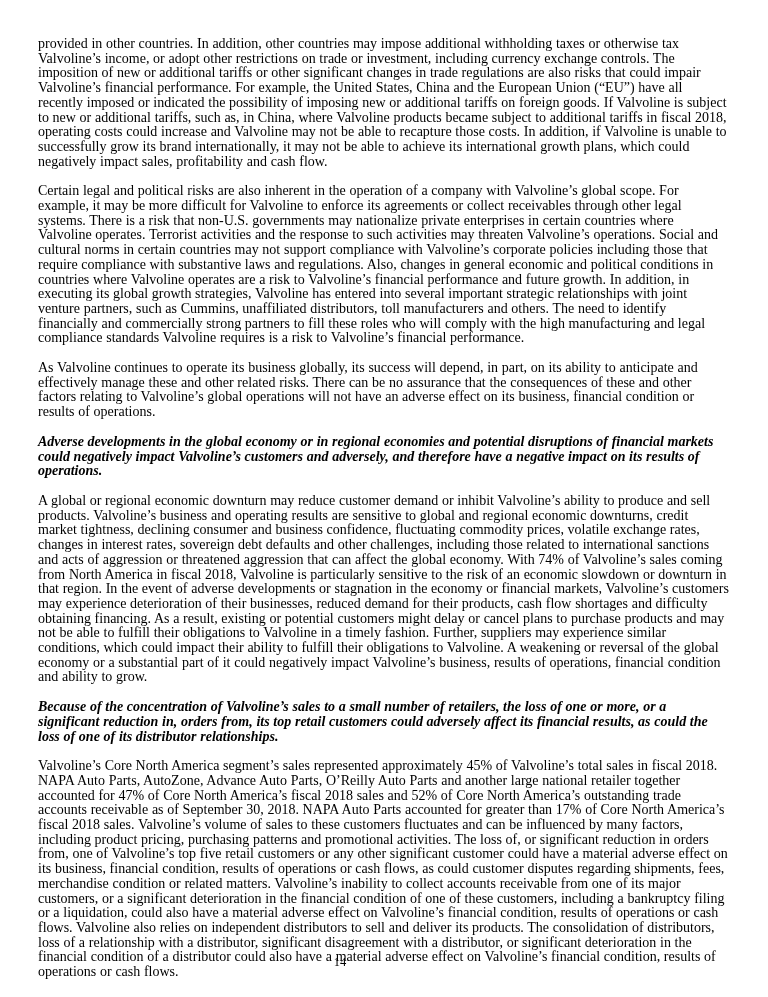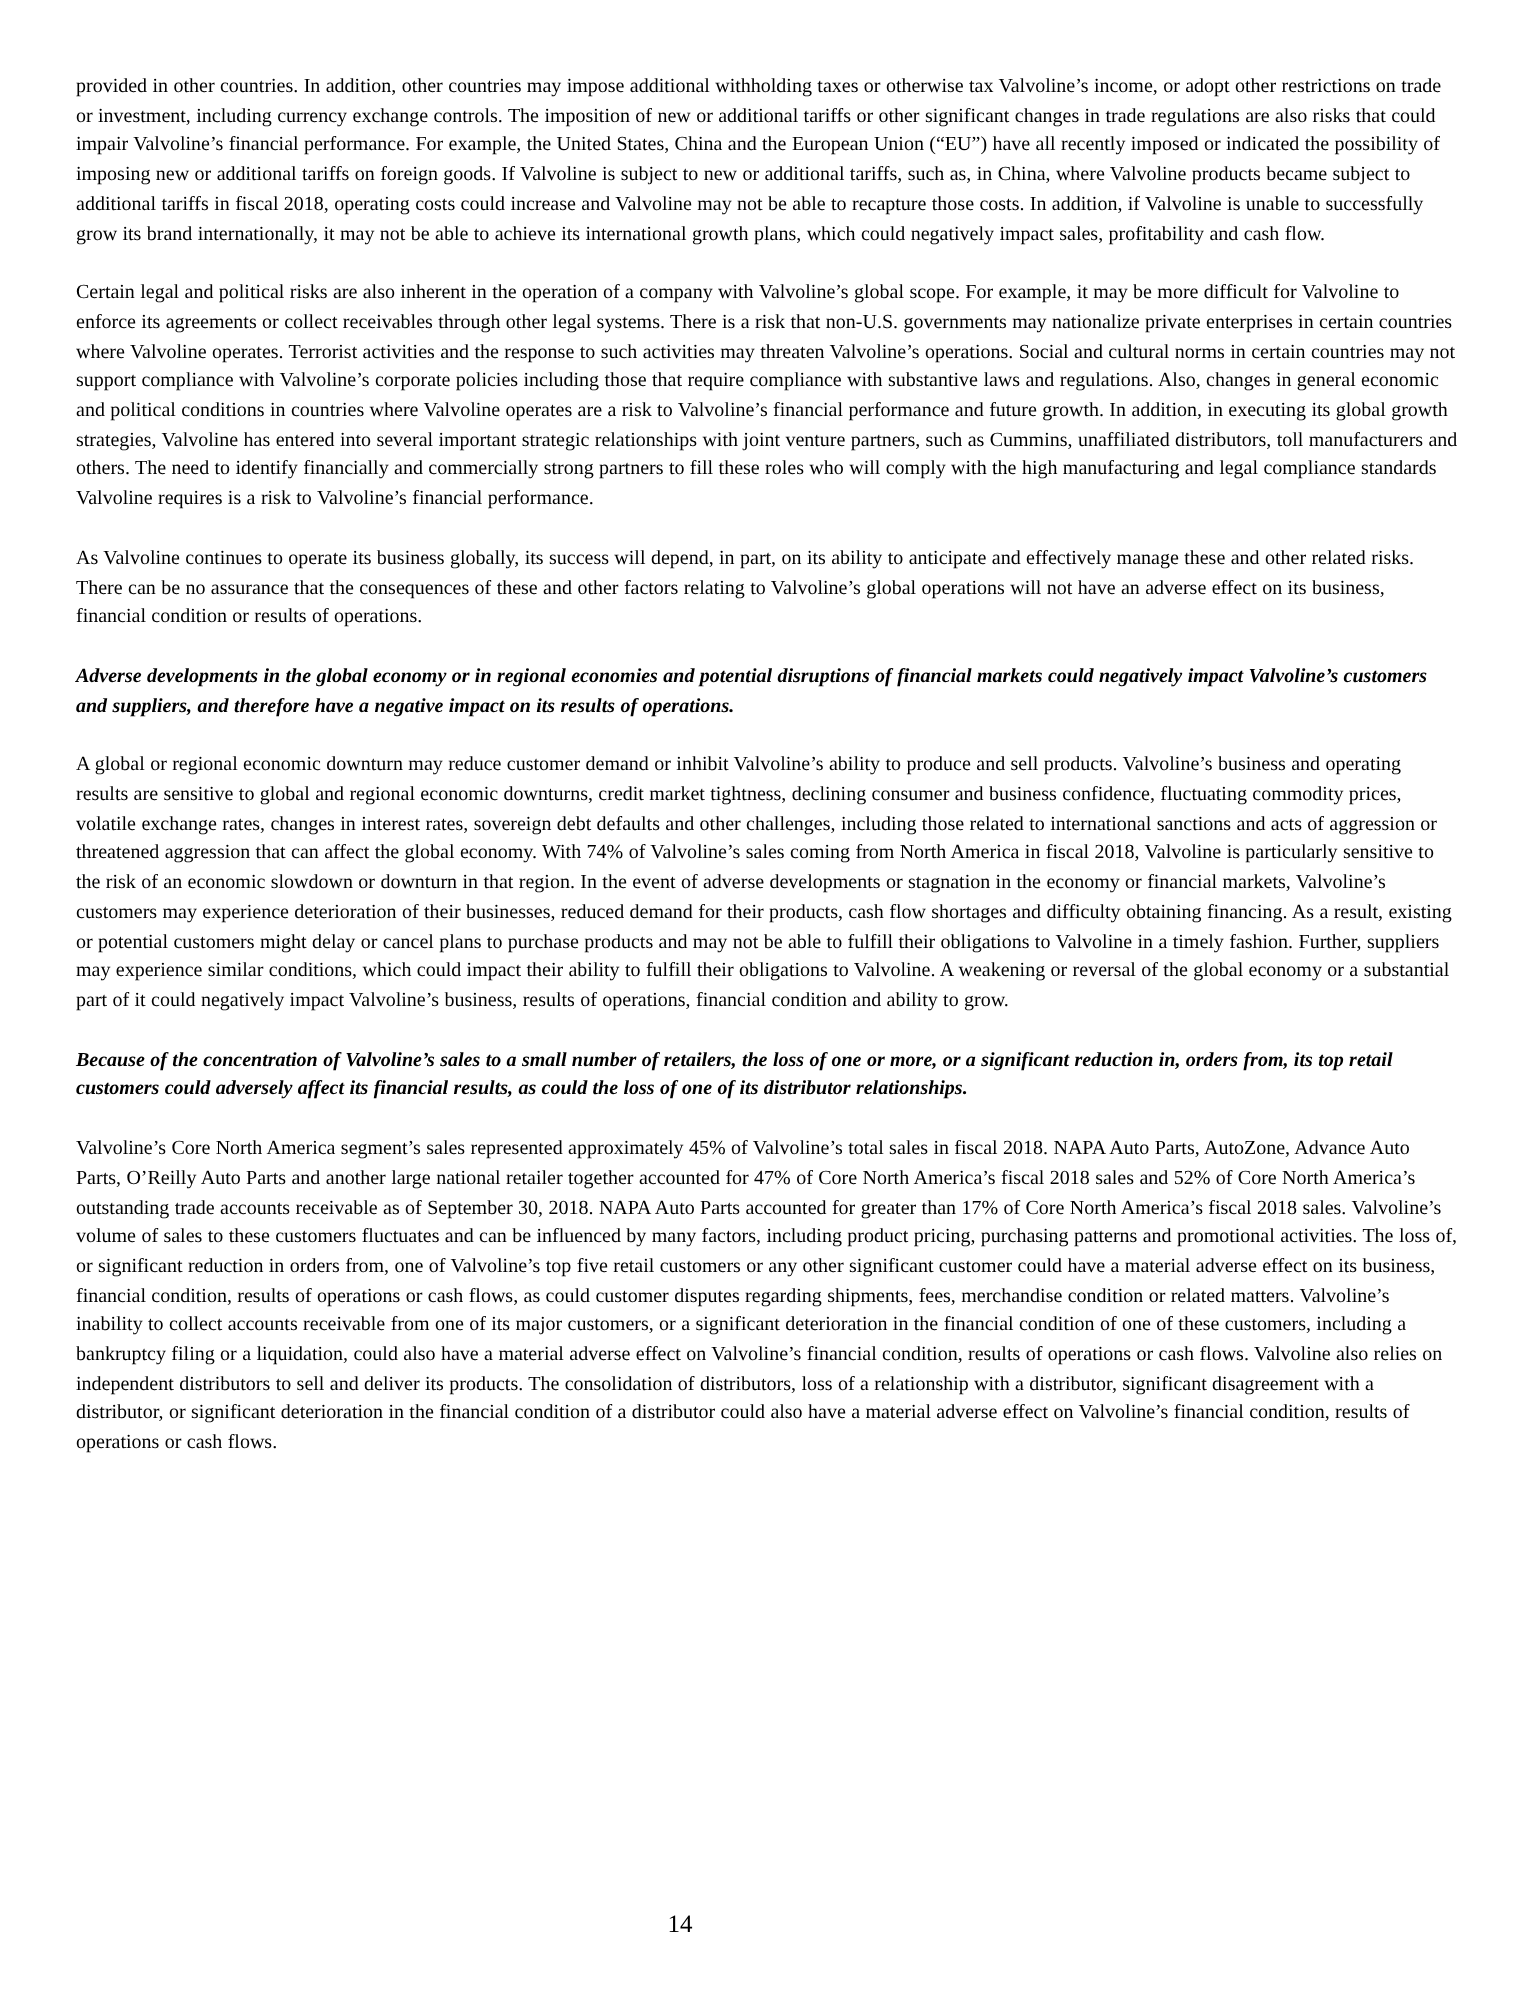--- a/index.html
+++ b/index.html
@@ -20,21 +20,21 @@
     top: 0;
     left: 0;
     width: 768px;
     height: 997px;
     box-sizing: border-box;
     padding: 37px 39px 0 38px;
     background: #ffffff;
   }
   .text-column p {
     margin: 0 0 15px 0;
-    font-size: 10px;
+    font-size: 14px;
     line-height: 14.7px;
     text-align: left;
     word-spacing: 0.2px;
   }
   .text-column p.heading {
     font-weight: bold;
     font-style: italic;
   }
   .page-number {
     position: absolute;
@@ -47,19 +47,19 @@
   }
 </style>
 </head>
 <body>
 
 <div class="page">
   <main class="text-column">
     <p class="body-para">provided in other countries. In addition, other countries may impose additional withholding taxes or otherwise tax Valvoline’s income, or adopt other restrictions on trade or investment, including currency exchange controls. The imposition of new or additional tariffs or other significant changes in trade regulations are also risks that could impair Valvoline’s financial performance. For example, the United States, China and the European Union (“EU”) have all recently imposed or indicated the possibility of imposing new or additional tariffs on foreign goods. If Valvoline is subject to new or additional tariffs, such as, in China, where Valvoline products became subject to additional tariffs in fiscal 2018, operating costs could increase and Valvoline may not be able to recapture those costs. In addition, if Valvoline is unable to successfully grow its brand internationally, it may not be able to achieve its international growth plans, which could negatively impact sales, profitability and cash flow.</p>
     <p class="body-para">Certain legal and political risks are also inherent in the operation of a company with Valvoline’s global scope. For example, it may be more difficult for Valvoline to enforce its agreements or collect receivables through other legal systems. There is a risk that non-U.S. governments may nationalize private enterprises in certain countries where Valvoline operates. Terrorist activities and the response to such activities may threaten Valvoline’s operations. Social and cultural norms in certain countries may not support compliance with Valvoline’s corporate policies including those that require compliance with substantive laws and regulations. Also, changes in general economic and political conditions in countries where Valvoline operates are a risk to Valvoline’s financial performance and future growth. In addition, in executing its global growth strategies, Valvoline has entered into several important strategic relationships with joint venture partners, such as Cummins, unaffiliated distributors, toll manufacturers and others. The need to identify financially and commercially strong partners to fill these roles who will comply with the high manufacturing and legal compliance standards Valvoline requires is a risk to Valvoline’s financial performance.</p>
     <p class="body-para">As Valvoline continues to operate its business globally, its success will depend, in part, on its ability to anticipate and effectively manage these and other related risks. There can be no assurance that the consequences of these and other factors relating to Valvoline’s global operations will not have an adverse effect on its business, financial condition or results of operations.</p>
-    <p class="heading">Adverse developments in the global economy or in regional economies and potential disruptions of financial markets could negatively impact Valvoline’s customers and suppliers, and therefore have a negative impact on its results of operations.</p>
+    <p class="heading">Adverse developments in the global economy or in regional economies and potential disruptions of financial markets could negatively impact Valvoline’s customers and adversely, and therefore have a negative impact on its results of operations.</p>
     <p class="body-para">A global or regional economic downturn may reduce customer demand or inhibit Valvoline’s ability to produce and sell products. Valvoline’s business and operating results are sensitive to global and regional economic downturns, credit market tightness, declining consumer and business confidence, fluctuating commodity prices, volatile exchange rates, changes in interest rates, sovereign debt defaults and other challenges, including those related to international sanctions and acts of aggression or threatened aggression that can affect the global economy. With 74% of Valvoline’s sales coming from North America in fiscal 2018, Valvoline is particularly sensitive to the risk of an economic slowdown or downturn in that region. In the event of adverse developments or stagnation in the economy or financial markets, Valvoline’s customers may experience deterioration of their businesses, reduced demand for their products, cash flow shortages and difficulty obtaining financing. As a result, existing or potential customers might delay or cancel plans to purchase products and may not be able to fulfill their obligations to Valvoline in a timely fashion. Further, suppliers may experience similar conditions, which could impact their ability to fulfill their obligations to Valvoline. A weakening or reversal of the global economy or a substantial part of it could negatively impact Valvoline’s business, results of operations, financial condition and ability to grow.</p>
     <p class="heading">Because of the concentration of Valvoline’s sales to a small number of retailers, the loss of one or more, or a significant reduction in, orders from, its top retail customers could adversely affect its financial results, as could the loss of one of its distributor relationships.</p>
     <p class="body-para">Valvoline’s Core North America segment’s sales represented approximately 45% of Valvoline’s total sales in fiscal 2018. NAPA Auto Parts, AutoZone, Advance Auto Parts, O’Reilly Auto Parts and another large national retailer together accounted for 47% of Core North America’s fiscal 2018 sales and 52% of Core North America’s outstanding trade accounts receivable as of September 30, 2018. NAPA Auto Parts accounted for greater than 17% of Core North America’s fiscal 2018 sales. Valvoline’s volume of sales to these customers fluctuates and can be influenced by many factors, including product pricing, purchasing patterns and promotional activities. The loss of, or significant reduction in orders from, one of Valvoline’s top five retail customers or any other significant customer could have a material adverse effect on its business, financial condition, results of operations or cash flows, as could customer disputes regarding shipments, fees, merchandise condition or related matters. Valvoline’s inability to collect accounts receivable from one of its major customers, or a significant deterioration in the financial condition of one of these customers, including a bankruptcy filing or a liquidation, could also have a material adverse effect on Valvoline’s financial condition, results of operations or cash flows. Valvoline also relies on independent distributors to sell and deliver its products. The consolidation of distributors, loss of a relationship with a distributor, significant disagreement with a distributor, or significant deterioration in the financial condition of a distributor could also have a material adverse effect on Valvoline’s financial condition, results of operations or cash flows.</p>
   </main>
   <div class="page-number">14</div>
 </div>
 
 </body></html>

